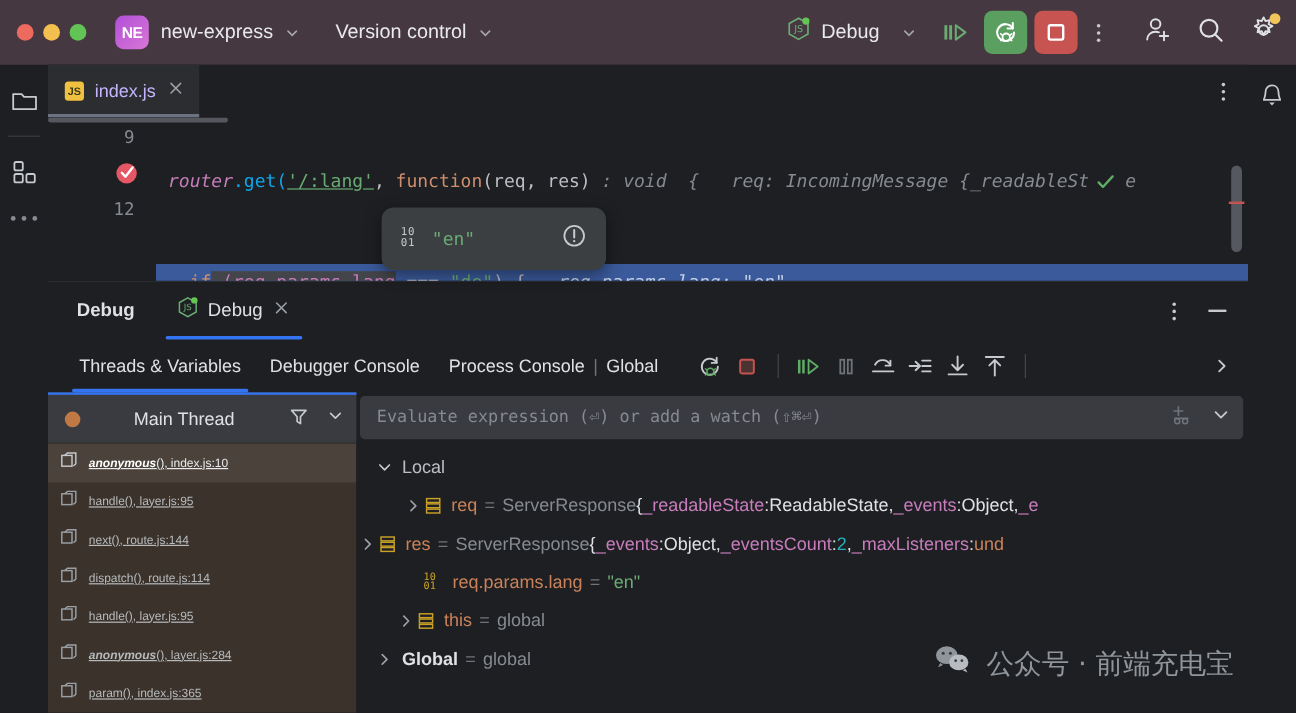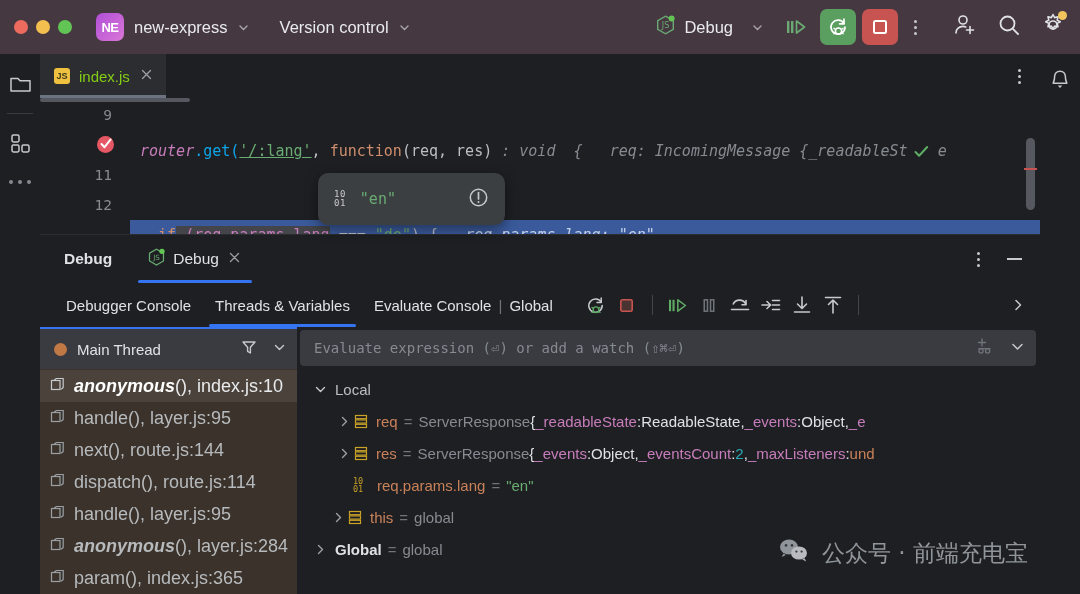--- a/index.html
+++ b/index.html
@@ -80,21 +80,21 @@
   }
 
   
   .editor-zone { flex: 0 0 180px; display: flex; flex-direction: column; background: #1e1f22; min-height:0; }
   .tabrow { height: 44px; display: flex; align-items: stretch; background: #1e1f22; position: relative; }
   .ftab {
     display: flex; align-items: center; gap: 9px;
     padding: 0 12px 0 14px; background: #2b2d30;
     position: relative;
   }
-  .ftab .fname { font-size: 15px; color: #84cc16; }
+  .ftab .fname { font-size: 15px; color: #c4b5fd; }
   .js-badge {
     width: 16px; height: 16px; border-radius: 3px;
     background: #f0c040; color: #3b3b1a; font-size: 9px; font-weight: bold;
     display: flex; align-items: center; justify-content: center;
   }
   .tab-underline { position: absolute; left: 0; right: 0; bottom: 0; height: 3px; background: #6b7280; }
   .tabrow-right { margin-left: auto; display: flex; align-items: center; padding-right: 10px; }
 
   .code-area { flex: 1; display: flex; position: relative; background: #1e1f22; overflow: hidden; }
   .gutter {
@@ -178,35 +178,35 @@
   .cbtn.stopsq { }
   .chevr { margin-left: auto; padding-right: 14px; display:flex; align-items:center; }
 
   .dw-subhead { height: 42px; flex: 0 0 42px; display: flex; align-items: stretch; }
   .thread-sel {
     width: 257px; flex: 0 0 257px; background: #393b40;
     display: flex; align-items: center; gap: 10px; padding: 0 10px 0 14px;
     border-top: 2px solid #3574f0;
   }
   .thread-dot { width: 13px; height: 13px; border-radius: 50%; background: #c07845; }
-  .thread-name { font-size: 15px; color: #dfe1e5; flex: 1; }
+  .thread-name { font-size: 15px; color: #dfe1e5; flex: 1; text-align: center; }
   .evalbar {
     flex: 1; background: #393b40; margin: 3px 4px 3px 3px; border-radius: 4px;
     display: flex; align-items: center; padding: 0 10px 0 14px;
   }
   .evalph { font-family: "DejaVu Sans Mono", monospace; font-size: 14px; color: #868a91; flex: 1; }
 
   .dw-main { flex: 1; display: flex; min-height: 0; }
   .frames {
     width: 257px; flex: 0 0 257px; background: #3b332b;
     overflow: hidden; padding-top: 1px;
   }
   .frow { height: 32px; display: flex; align-items: center; gap: 9px; padding-left: 10px; }
   .frow.sel { background: #4b433b; }
-  .frow .ftext { font-size: 18px; color: #b7babd; }
+  .frow .ftext { font-size: 10px; color: #b7babd; text-decoration: underline; }
   .frow.sel .ftext { color: #e8eaed; }
   .fn-ital { font-style: italic; font-weight: bold; }
   .frow.sel .fn-ital { color: #fff; }
 
   .vars { flex: 1; background: #1e1f22; overflow: hidden; position: relative; padding-top: 4px; }
   .vrow { height: 32px; display: flex; align-items: center; white-space: nowrap; font-size: 15px; }
   .vrow .arrow { width: 18px; display:flex; justify-content:center; flex:0 0 18px; }
   .vname { color: #bcbec4; }
   .vname.orange { color: #c9825a; }
   .vname.bold { font-weight: bold; color: #dfe1e5; }
@@ -380,21 +380,20 @@
 
           <div class="gutter">
             <div class="gln">9</div>
             <div class="gln">
               <span class="bp">
                 <svg width="12" height="12" viewBox="0 0 12 12">
                     <path d="M1.5 6l3 3.2L10.5 1.6" stroke="#fff" stroke-width="2" fill="none" stroke-linecap="round" stroke-linejoin="round"></path>
                   </svg>
               </span>
             </div>
-            <div class="gln">11</div>
             <div class="gln">12</div>
           </div>
 
           <div class="code">
             <div class="cl"><span class="var ital">router</span><span class="fn">.get(</span><span class="str" style="text-decoration:underline">'/:lang'</span><span class="plain">, </span><span class="kw">function</span><span class="plain">(req, res)</span><span class="hint"> : void  {</span><span class="hint">   </span><span class="hint">req: IncomingMessage {_readableSt</span><span style="padding-left:6px;"><svg width="15" height="13" viewBox="0 0 15 13" style="vertical-align:middle">
                     <path d="M1.5 7l3.6 3.8L13.2 2" stroke="#5fad65" stroke-width="2" fill="none" stroke-linecap="round" stroke-linejoin="round"></path>
                   </svg></span><span class="hint"> e</span></div>
 
             <div class="cl hl"><span class="plain">  </span><span class="kw">if</span><span class="sel-bg"><span class="var"> (req.params.lang</span></span><span class="plain"> === </span><span class="str">"de"</span><span class="plain">) {</span><span class="hint-l">   </span><span class="hint-l">req.params.lang: "en"</span></div>
 
@@ -431,29 +430,29 @@
             <div class="vdots">
                 <i></i>
                 <i></i>
                 <i></i>
               </div>
             <span class="dash"></span>
           </div>
         </div>
 
         <div class="dw-tabs2">
-          <div class="t2 dim">
-            <span>Debugger Console</span>
-          </div>
           <div class="t2">
             <span>Threads &amp; Variables</span>
             <span class="u"></span>
           </div>
+          <div class="t2 dim">
+            <span>Debugger Console</span>
+          </div>
           <div class="t2 dim" style="padding-right:6px">
-            <span>Evaluate Console</span>
+            <span>Process Console</span>
           </div>
           <span class="t2sep">|</span>
           <div class="t2 dim" style="padding-left:6px">
             <span>Global</span>
           </div>
 
           <div class="ctrls">
             <div class="cbtn">
               <svg width="21" height="21" viewBox="0 0 22 22">
                 <path d="M17 7.5A7 7 0 1 0 18 11" stroke="#c6c9cd" stroke-width="1.6" fill="none" stroke-linecap="round"></path>
@@ -635,21 +634,21 @@
                 <span class="vwhite">: </span>
                 <span class="vwhite">ReadableState</span>
                 <span class="vwhite">, </span>
                 <span class="vkey">_events</span>
                 <span class="vwhite">: </span>
                 <span class="vwhite">Object</span>
                 <span class="vwhite">, </span>
                 <span class="vkey">_e</span>
             </div>
 
-            <div class="vrow" style="padding-left:38px">
+            <div class="vrow" style="">
               <span class="arrow">
                 <svg width="13" height="13" viewBox="0 0 13 13">
                     <path d="M4.5 2.5l4 4-4 4" stroke="#9aa0a6" stroke-width="1.4" fill="none" stroke-linecap="round" stroke-linejoin="round"></path>
                   </svg>
               </span>
               <span class="objic">
                 <svg width="14" height="15" viewBox="0 0 14 15">
                     <rect x="1.5" y="1.5" width="11" height="3.2" fill="none" stroke="#c9a227" stroke-width="1.2"></rect>
                     <rect x="1.5" y="5.9" width="11" height="3.2" fill="none" stroke="#c9a227" stroke-width="1.2"></rect>
                     <rect x="1.5" y="10.3" width="11" height="3.2" fill="none" stroke="#c9a227" stroke-width="1.2"></rect>

